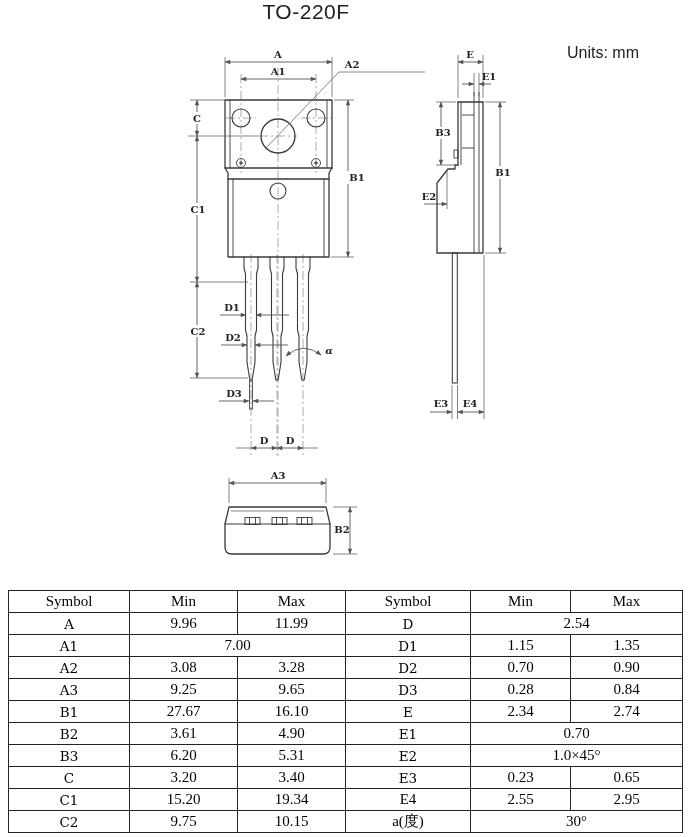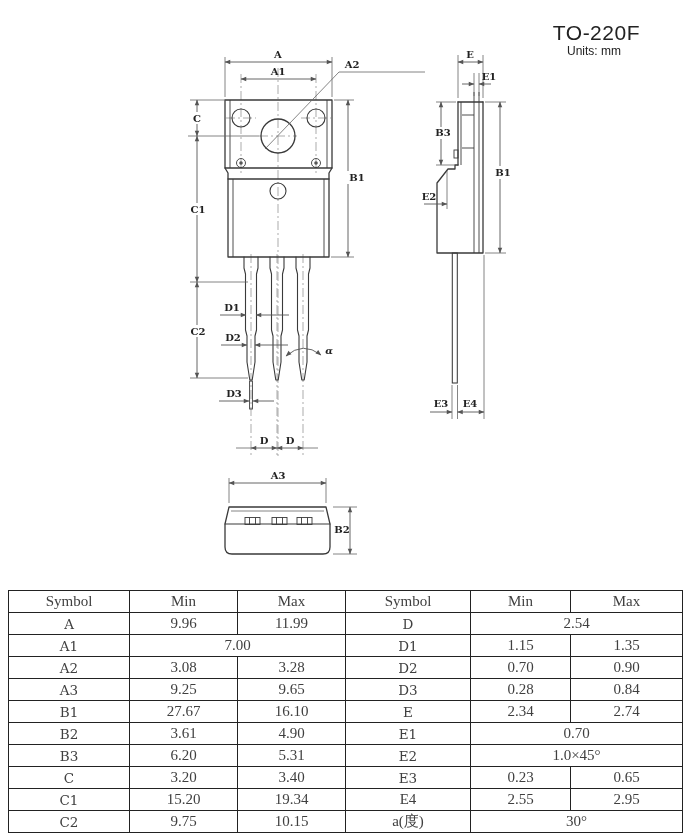--- a/index.html
+++ b/index.html
@@ -1,30 +1,30 @@
 <!DOCTYPE html>
 <html><head>
 <meta charset="utf-8">
 <style>
   html,body{margin:0;padding:0;background:#fff;}
   body{width:690px;height:837px;position:relative;font-family:"Liberation Sans",sans-serif;}
   .page{position:absolute;left:0;top:0;width:690px;height:837px;background:#fff;overflow:hidden;}
-  .title{position:absolute;left:0;top:21px;width:612px;text-align:right;font-size:21px;color:#222;letter-spacing:.5px;margin-left:28px;}
-  .units{position:absolute;left:567px;top:44px;font-size:12px;color:#222;}
+  .title{position:absolute;left:0;top:0;width:612px;text-align:center;font-size:21px;color:#222;letter-spacing:.5px;}
+  .units{position:absolute;left:567px;top:44px;font-size:16px;color:#222;}
   svg.drawing{position:absolute;left:0;top:0;}
   .ol{stroke:#3a3a3a;stroke-width:1.3;fill:none;stroke-linejoin:round;stroke-linecap:round;}
   .o2{stroke:#3a3a3a;stroke-width:0.9;fill:none;}
   .tl{stroke:#666;stroke-width:0.8;fill:none;}
   .dim{stroke:#555;stroke-width:0.9;fill:none;}
   .cl{stroke:#888;stroke-width:0.7;fill:none;stroke-dasharray:9 3 2 3;}
   .dl{font-family:"DejaVu Serif",serif;font-weight:700;font-size:10px;fill:#222;text-anchor:middle;}
   .halo{fill:#fff;}
   .dark{fill:#555;stroke:none;}
   table.dims{position:absolute;left:8px;top:590px;width:674px;border-collapse:collapse;table-layout:fixed;
-    font-family:"Liberation Serif",serif;font-size:15px;color:#404040;}
+    font-family:"Liberation Serif",serif;font-size:15px;color:#000000;}
   table.dims td,table.dims th{border:1px solid #222;height:21px;text-align:center;padding:0;font-weight:400;overflow:hidden;}
   table.dims th{font-size:15px;}
   td.sym{font-family:"DejaVu Serif",serif;font-weight:700;font-size:13.5px;}
   td.sym.reg{font-family:"Liberation Serif",serif;font-weight:400;font-size:15px;}
 </style>
 </head>
 <body>
 
 <div class="page">
 

